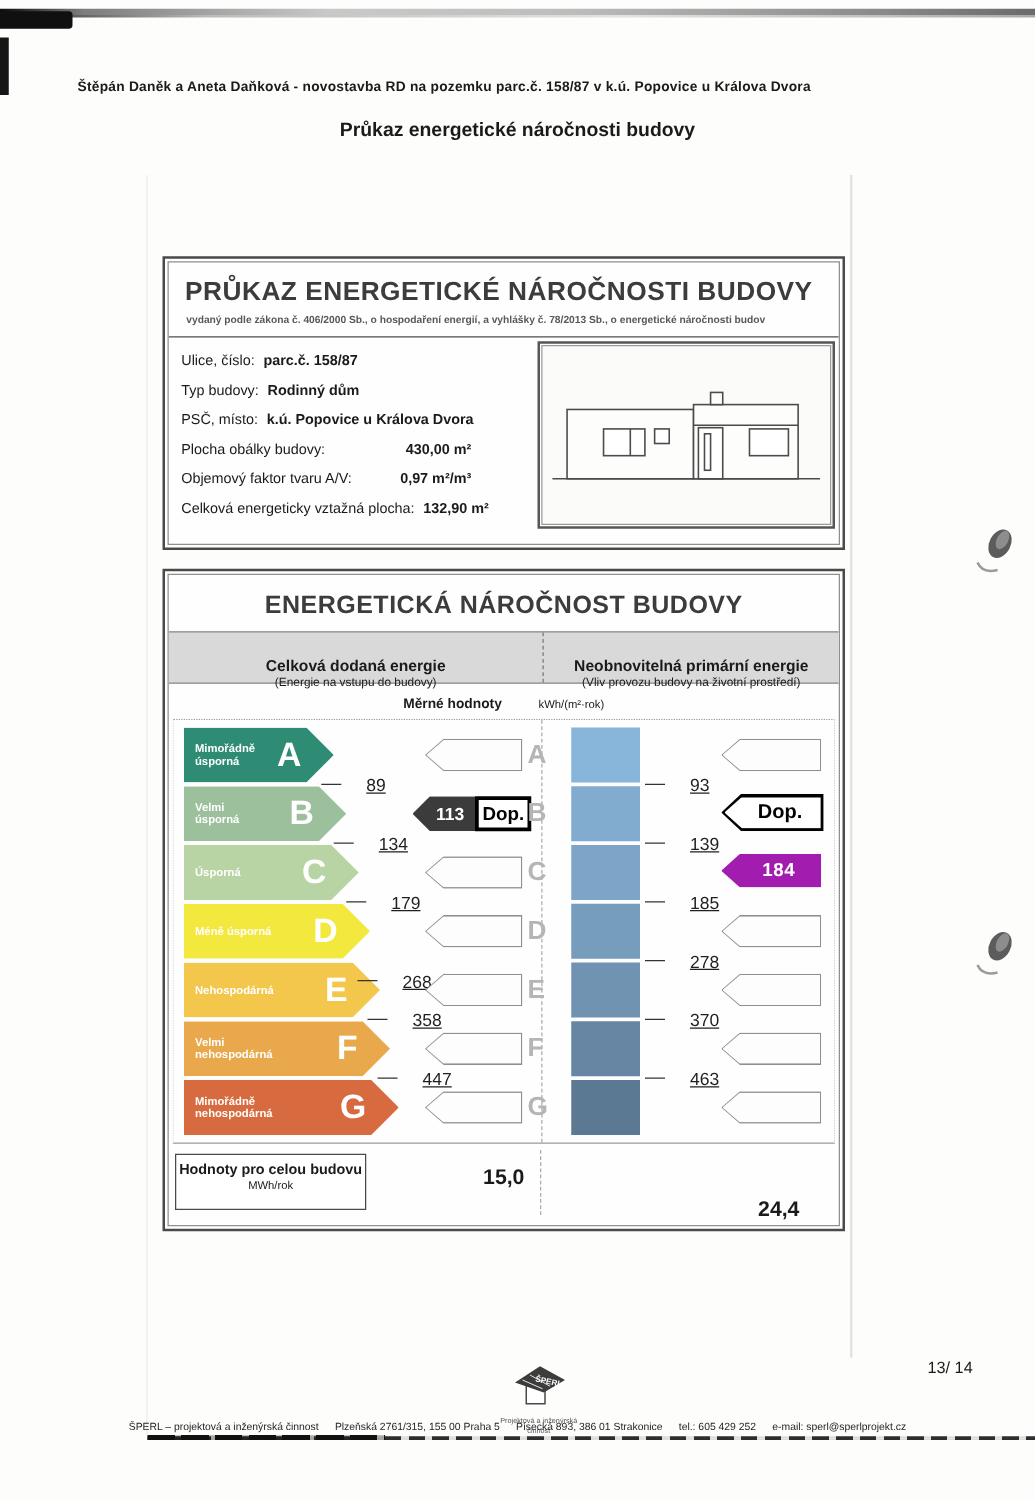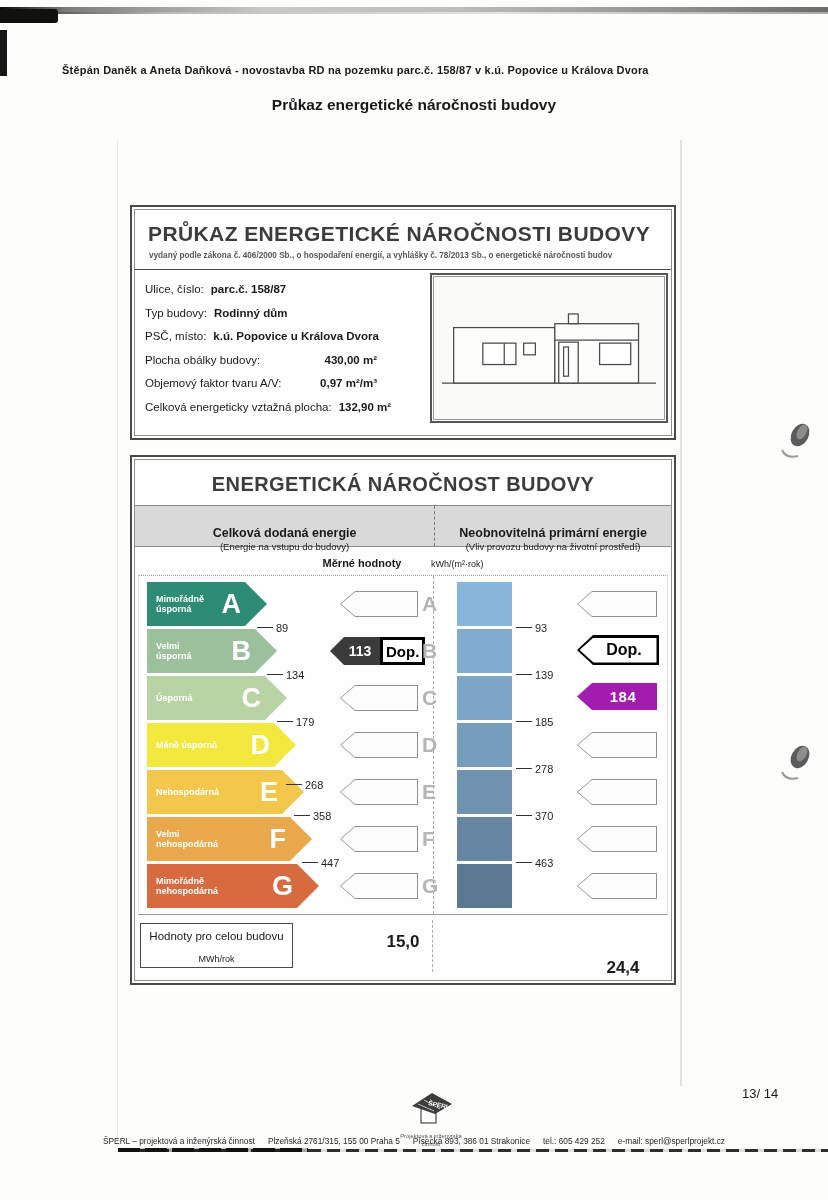--- a/index.html
+++ b/index.html
@@ -70,21 +70,21 @@
   .srow { position:absolute; left:8px; height:44px; color:#fff;
     clip-path:polygon(0 0, calc(100% - 22px) 0, 100% 50%, calc(100% - 22px) 100%, 0 100%); }
   .slabel { position:absolute; left:9px; top:50%; transform:translateY(-50%);
     font-size:9px; font-weight:bold; line-height:1.15; white-space:pre-line; }
   .sletter { position:absolute; right:26px; top:50%; transform:translateY(-50%);
     font-size:27px; font-weight:bold; }
   .sr0{top:6px;width:120px} .sr1{top:53px;width:130px} .sr2{top:100px;width:140px}
   .sr3{top:147px;width:149px} .sr4{top:194px;width:157px} .sr5{top:241px;width:165px} .sr6{top:288px;width:172px}
 
   
-  .tick { position:absolute; display:flex; align-items:center; gap:3px; font-size:11px; color:#1f1f1f; height:13px; }
+  .tick { position:absolute; display:flex; align-items:center; gap:20px; font-size:14px; color:#1f1f1f; height:13px;text-decoration:underline; }
   .tickdash { display:inline-block; width:16px; border-top:1.3px solid #333; }
   .lt0{left:118px;top:45px} .lt1{left:128px;top:92px} .lt2{left:138px;top:139px}
   .lt3{left:147px;top:202px} .lt4{left:155px;top:233px} .lt5{left:163px;top:280px}
   .rt{ left:377px; }
   .rt0{top:45px} .rt1{top:92px} .rt2{top:139px} .rt3{top:186px} .rt4{top:233px} .rt5{top:280px}
 
   
   .aout { position:absolute; background:#8f8f8f;
     clip-path:polygon(0 50%, 15px 0, 100% 0, 100% 100%, 15px 100%); }
   .ain { position:absolute; inset:1px; background:#fdfdfd;
@@ -120,22 +120,22 @@
   .rind-text { position:absolute; inset:0; display:flex; align-items:center; justify-content:center;
     padding-left:12px; font-size:15px; font-weight:bold; }
   .rind-dop .rind-text { color:#000; font-size:16px; }
   .rind-filled .rind-text { color:#fff; letter-spacing:0.5px; }
 
   
   .totals { position:relative; height:46px; margin:8px 3px 0; }
   .tdiv { position:absolute; left:294px; top:-3px; height:52px; border-left:1px dashed #aaa; }
   .tlabel-box { position:absolute; left:2px; top:0; height:45px; width:153px; border:1.5px solid #4a4a4a;
     text-align:center; padding-top:6px; background:#fff; }
-  .tl1 { font-size:11.5px; font-weight:normal; }
-  .tl2 { font-size:9px; margin-top:12px; }
+  .tl1 { font-size:11.5px; font-weight:bold; }
+  .tl2 { font-size:9px; margin-top:1px; }
   .tval { position:absolute; top:9px; width:120px; text-align:center; font-size:17px; font-weight:bold; }
   .tval.left { left:205px; } .tval.right { left:425px;margin-top:26px; }
 
   
   .logo-block { position:absolute; left:392px; top:1090px; width:78px; text-align:center; }
   .logo-caption { font-size:5.8px; color:#555; line-height:1.3; margin-top:1px; }
   .pagenum { position:absolute; left:742px; top:1086px; font-size:13px; }
   .footer-line { position:absolute; top:1136px; left:0; width:828px; display:flex; justify-content:center;
     gap:13px; font-size:8.3px; color:#1f1f1f; white-space:nowrap; }
 </style>

